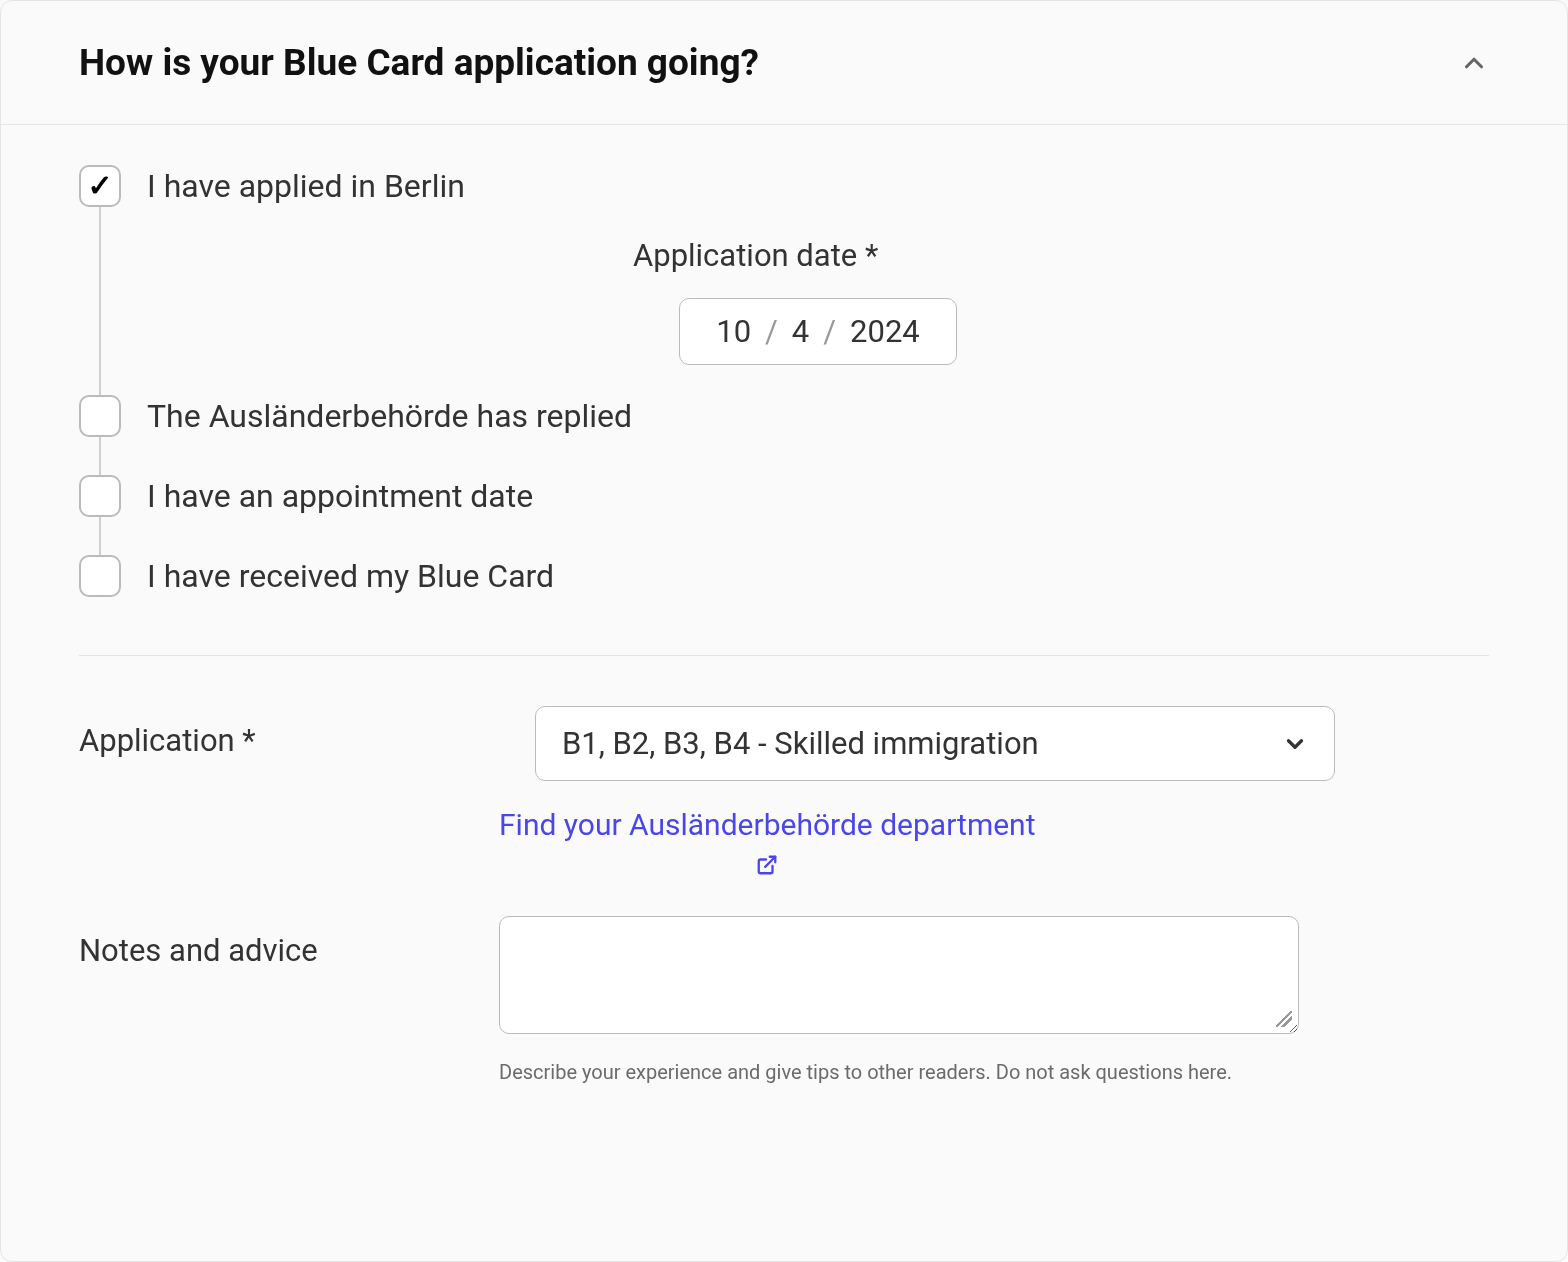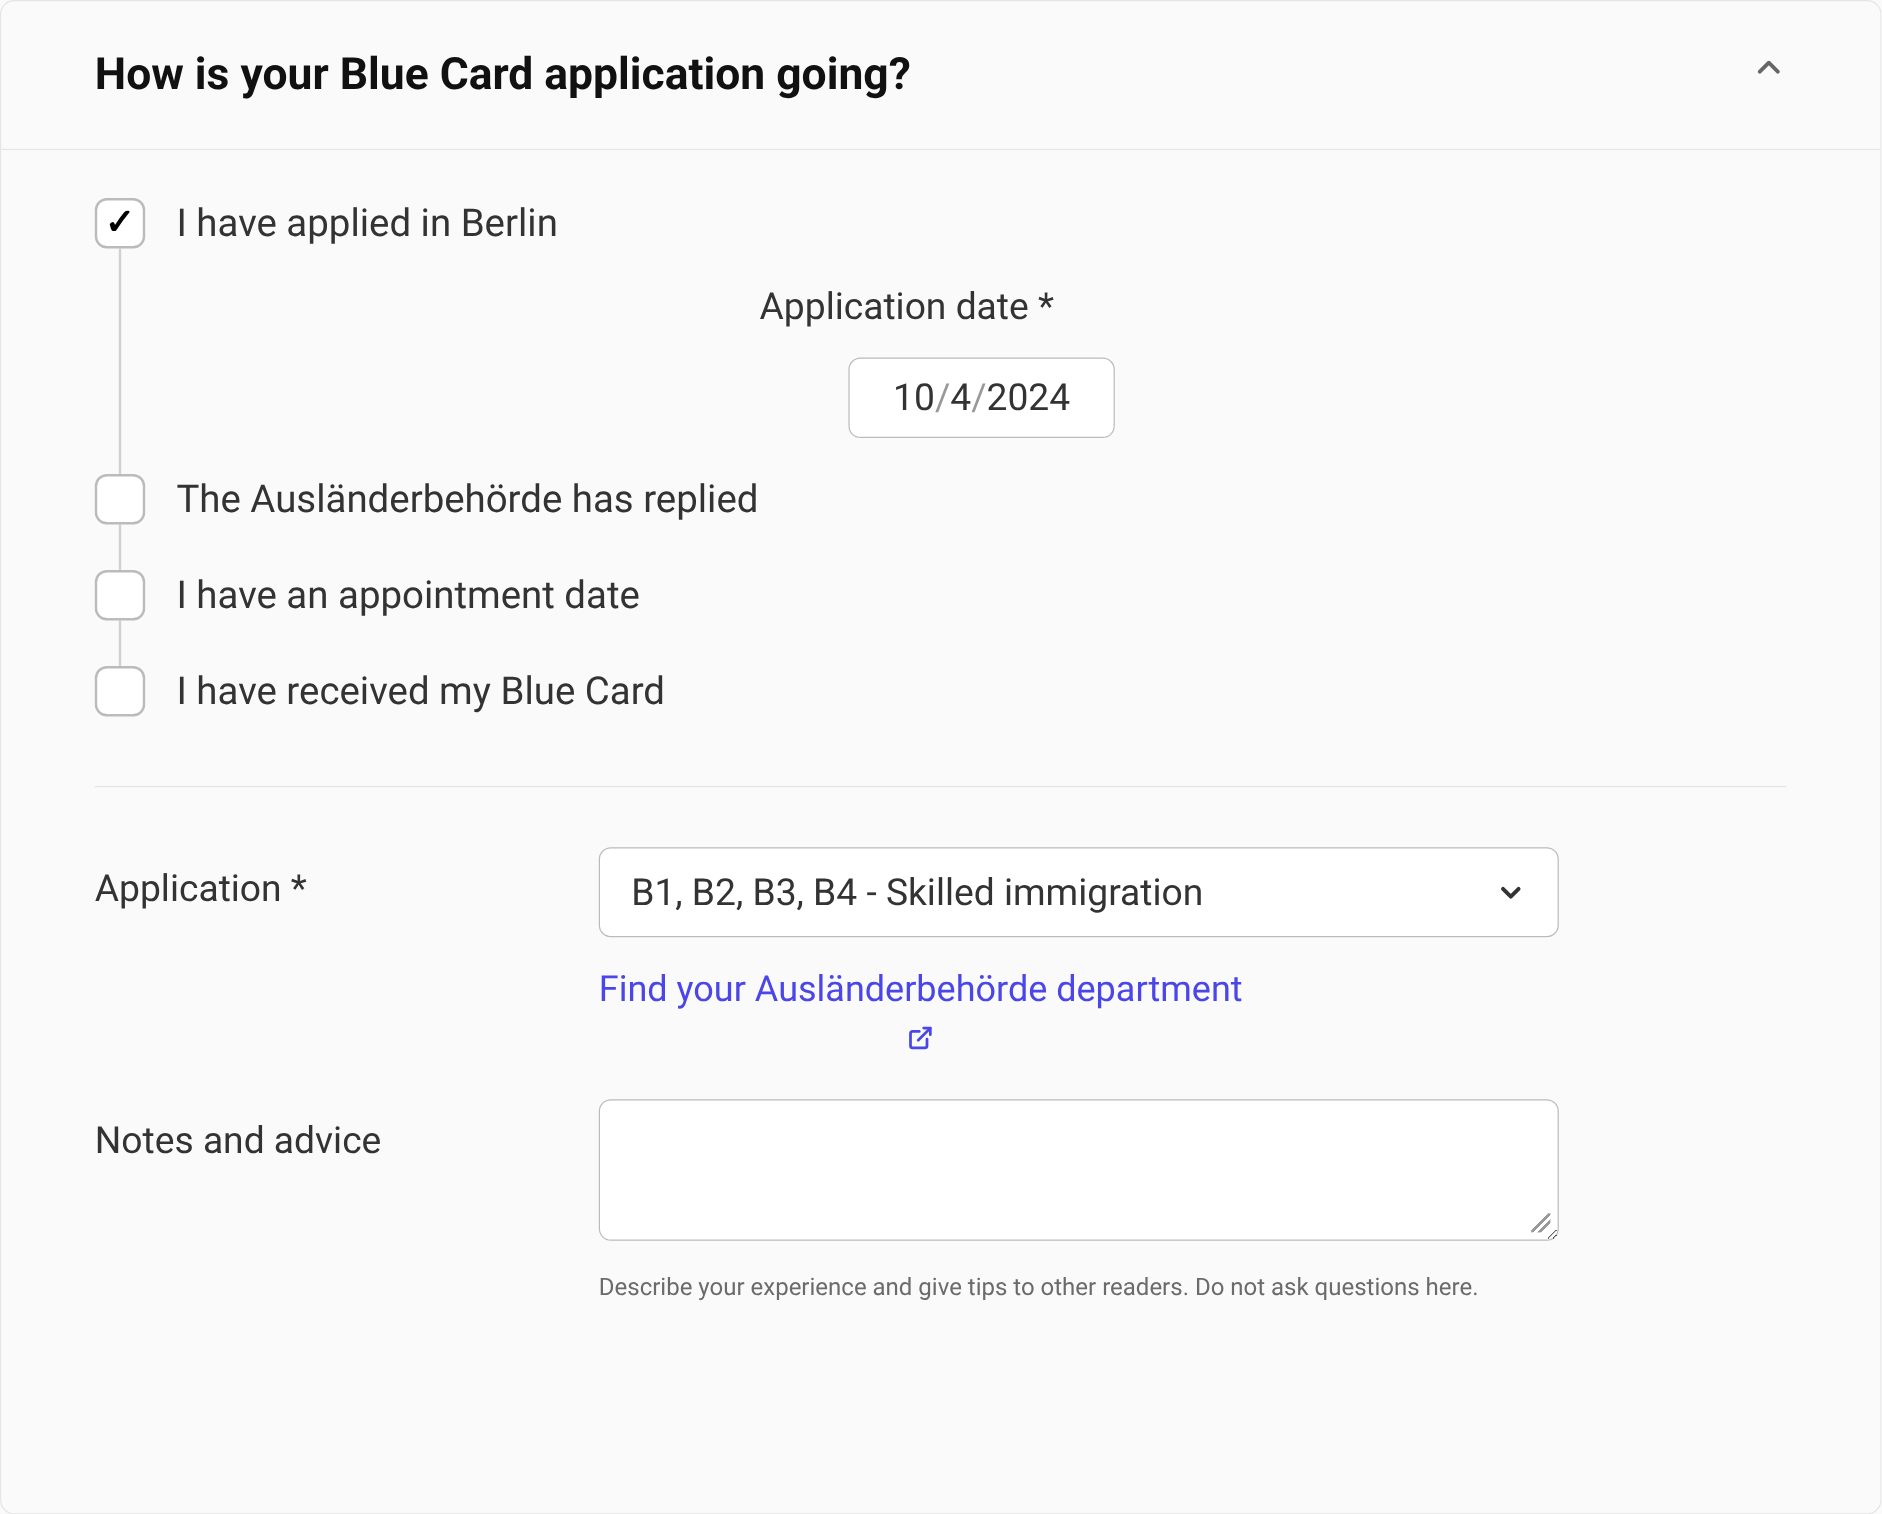--- a/index.html
+++ b/index.html
@@ -18,20 +18,21 @@
       background: #fff;
       border: 1px solid #e5e5e5;
       border-radius: 12px;
       width: 100%;
       height: 100%;
       overflow: hidden;
       background: #fafafa;
     }
     .header {
       display: flex;
+      align-items: center;
       justify-content: space-between;
       padding: 40px 78px;
       border-bottom: 1px solid #e5e5e5;
     }
     .header-title {
       font-size: 37px;
       font-weight: 700;
       color: #111;
     }
     .chevron-svg {
@@ -99,20 +100,21 @@
       flex-direction: column;
     }
     .sub-label {
       font-size: 31px;
       color: #333;
       width: 370px;
     }
     .date-input {
       display: flex;
       align-items: center;
+      gap: 14px;
       border: 1.5px solid #bbb;
       border-radius: 10px;
       padding: 14px 36px;
       font-size: 31px;
       background: #fff;
       color: #333;
     }
     .date-sep {
       color: #999;
     }
@@ -142,20 +144,21 @@
       display: flex;
       align-items: center;
       justify-content: space-between;
       border: 1.5px solid #bbb;
       border-radius: 10px;
       padding: 18px 26px;
       font-size: 31px;
       background: #fff;
       color: #333;
       cursor: pointer;
+      margin-left: 36px;
     }
     .select-chevron {
       width: 26px;
       height: 26px;
       stroke: #333;
     }
     .link {
       display: inline-flex;
       align-items: center;
       gap: 12px;

